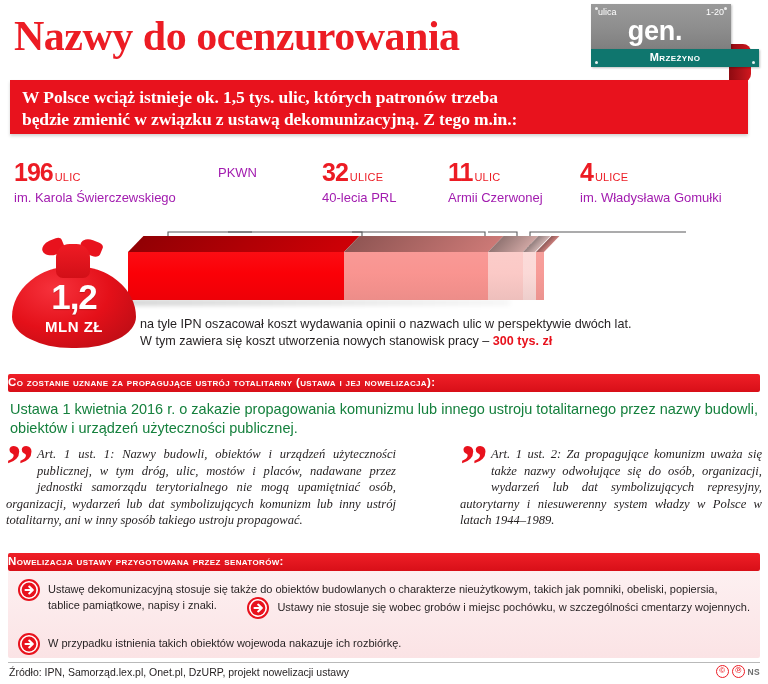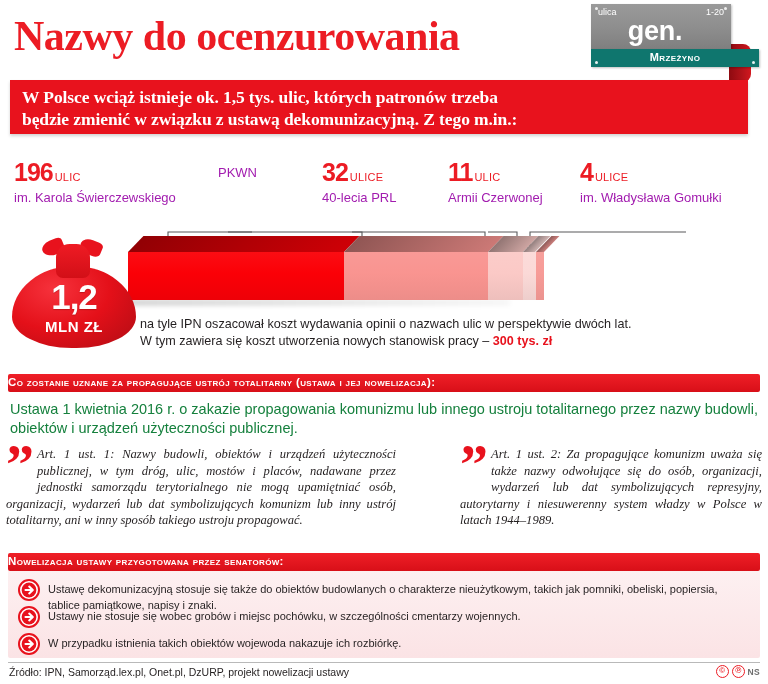--- a/index.html
+++ b/index.html
@@ -523,21 +523,21 @@
   </div>
   <div class="bullets-panel" id="bullets">
       <div class="bullet" style="top: 8px;">
         <span class="bullet-icon"><svg viewBox="0 0 22 22" width="22" height="22">
             <circle cx="11" cy="11" r="10" fill="#ffffff" stroke="#e8121d" stroke-width="2"></circle>
             <circle cx="11" cy="11" r="7.4" fill="#e8121d"></circle>
             <path d="M7.5 11 h5.6 M11.2 7.6 L14.8 11 L11.2 14.4" fill="none" stroke="#ffffff" stroke-width="2.1" stroke-linecap="round" stroke-linejoin="round"></path>
           </svg></span>
         <span class="bullet-text">Ustawę dekomunizacyjną stosuje się także do obiektów budowlanych o charakterze nieużytkowym, takich jak pomniki, obeliski, popiersia, tablice pamiątkowe, napisy i znaki.</span>
       </div>
-      <div class="bullet" style="top: 35px;">
+      <div class="bullet" style="top: 26px; justify-content: flex-end;">
         <span class="bullet-icon"><svg viewBox="0 0 22 22" width="22" height="22">
             <circle cx="11" cy="11" r="10" fill="#ffffff" stroke="#e8121d" stroke-width="2"></circle>
             <circle cx="11" cy="11" r="7.4" fill="#e8121d"></circle>
             <path d="M7.5 11 h5.6 M11.2 7.6 L14.8 11 L11.2 14.4" fill="none" stroke="#ffffff" stroke-width="2.1" stroke-linecap="round" stroke-linejoin="round"></path>
           </svg></span>
         <span class="bullet-text">Ustawy nie stosuje się wobec grobów i miejsc pochówku, w szczególności cmentarzy wojennych.</span>
       </div>
       <div class="bullet" style="top: 62px;">
         <span class="bullet-icon"><svg viewBox="0 0 22 22" width="22" height="22">
             <circle cx="11" cy="11" r="10" fill="#ffffff" stroke="#e8121d" stroke-width="2"></circle>

